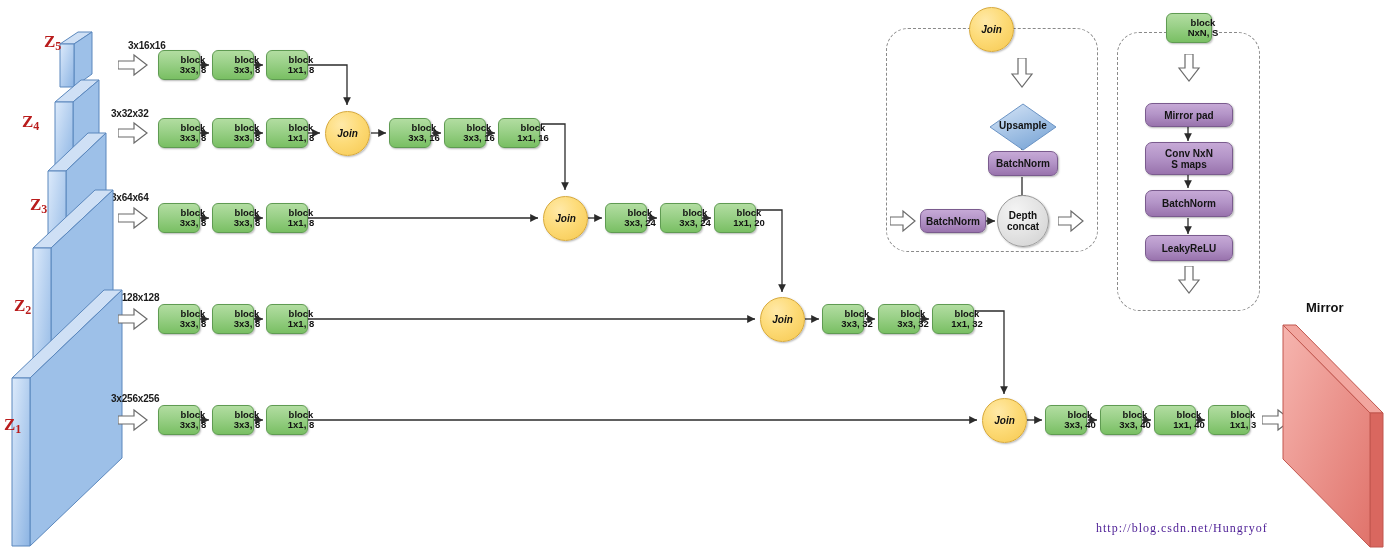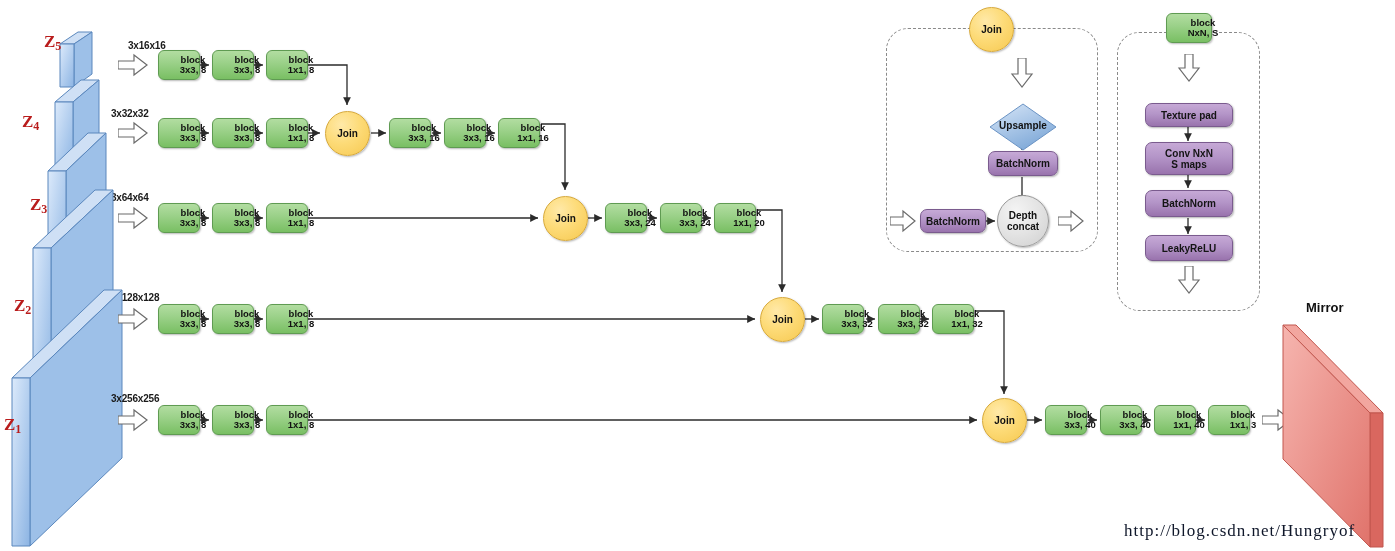--- a/index.html
+++ b/index.html
@@ -84,20 +84,21 @@
     border-radius: 50%;
     border: 1px solid #d7a93a;
     background: radial-gradient(circle at 36% 30%, #ffe9a8 0%, #fddb78 45%, #f6c84f 100%);
     box-shadow: 1px 1px 2px rgba(0,0,0,0.28);
     display: flex;
     align-items: center;
     justify-content: center;
     font-size: 10px;
     font-weight: bold;
     color: #111;
+    font-style: italic;
   }
 
   
   .lines {
     position: absolute;
     left: 0; top: 0;
     width: 1395px; height: 551px;
     pointer-events: none;
   }
 
@@ -165,25 +166,24 @@
     font-size: 13px;
     font-weight: bold;
     color: #111;
     white-space: nowrap;
   }
 
   
   .watermark {
     position: absolute;
     font-family: "Liberation Serif", serif;
-    font-size: 17px;
-    color: #0f172a;
+    font-size: 12px;
+    color: #4c1d95;
     letter-spacing: 1px;
     white-space: nowrap;
-    margin-left: 28px;
   }
 </style>
 </head>
 <body>
 
 <div id="canvas">
 
   <svg class="lines" viewBox="0 0 1395 551" width="1395" height="551">
     <defs>
       <marker id="ah" markerWidth="7" markerHeight="7" refX="6" refY="3" orient="auto" markerUnits="strokeWidth">
@@ -566,21 +566,21 @@
     <span class="l2">NxN, S</span>
   </div>
 
   <div class="hollow-arrow" style="left:1177px; top:54px;">
     <svg width="24" height="28" viewBox="0 0 24 28">
         <polygon points="8,0 16,0 16,14 22,14 12,27 2,14 8,14" fill="#ffffff" stroke="#6b6b6b" stroke-width="1.2"></polygon>
       </svg>
   </div>
 
   <div class="purple" style="left:1145px; top:103px; width:88px; height:24px;">
-    <span>Texture pad</span>
+    <span>Mirror pad</span>
   </div>
   <div class="purple" style="left:1145px; top:142px; width:88px; height:33px;">
     <span>Conv NxN</span>
     <span>S maps</span>
   </div>
   <div class="purple" style="left:1145px; top:190px; width:88px; height:27px;">
     <span>BatchNorm</span>
   </div>
   <div class="purple" style="left:1145px; top:235px; width:88px; height:26px;">
     <span>LeakyReLU</span>

